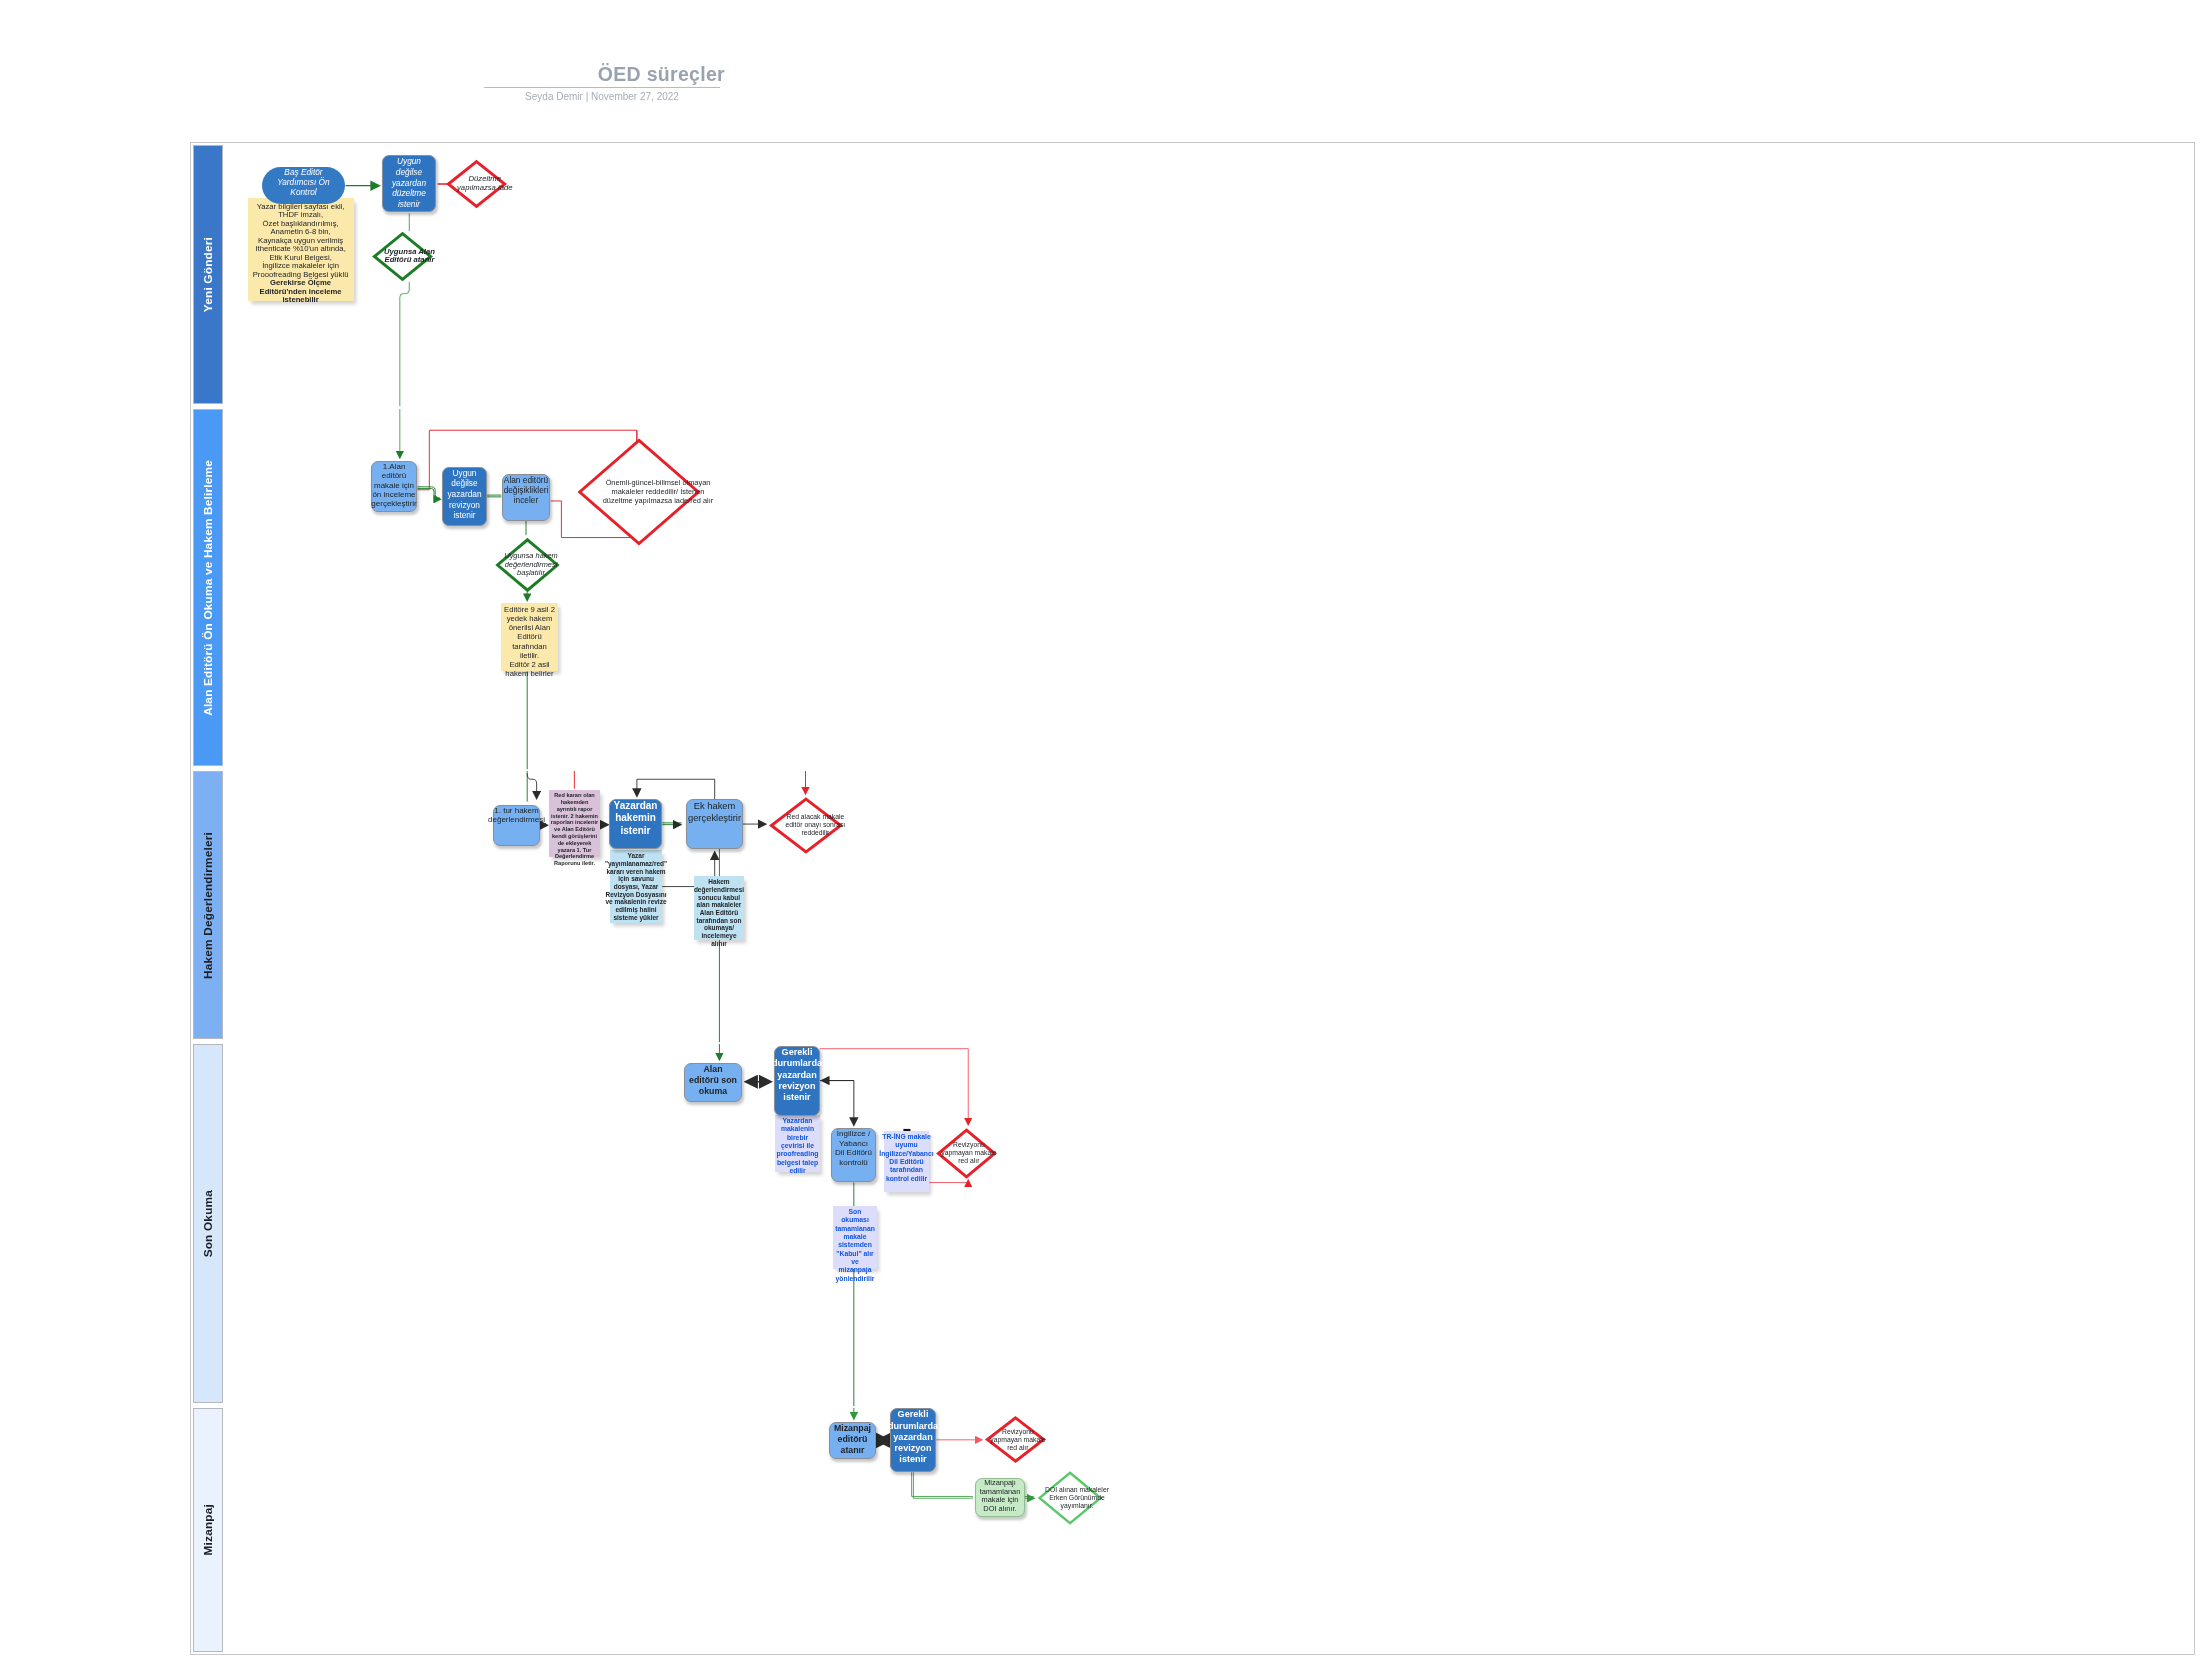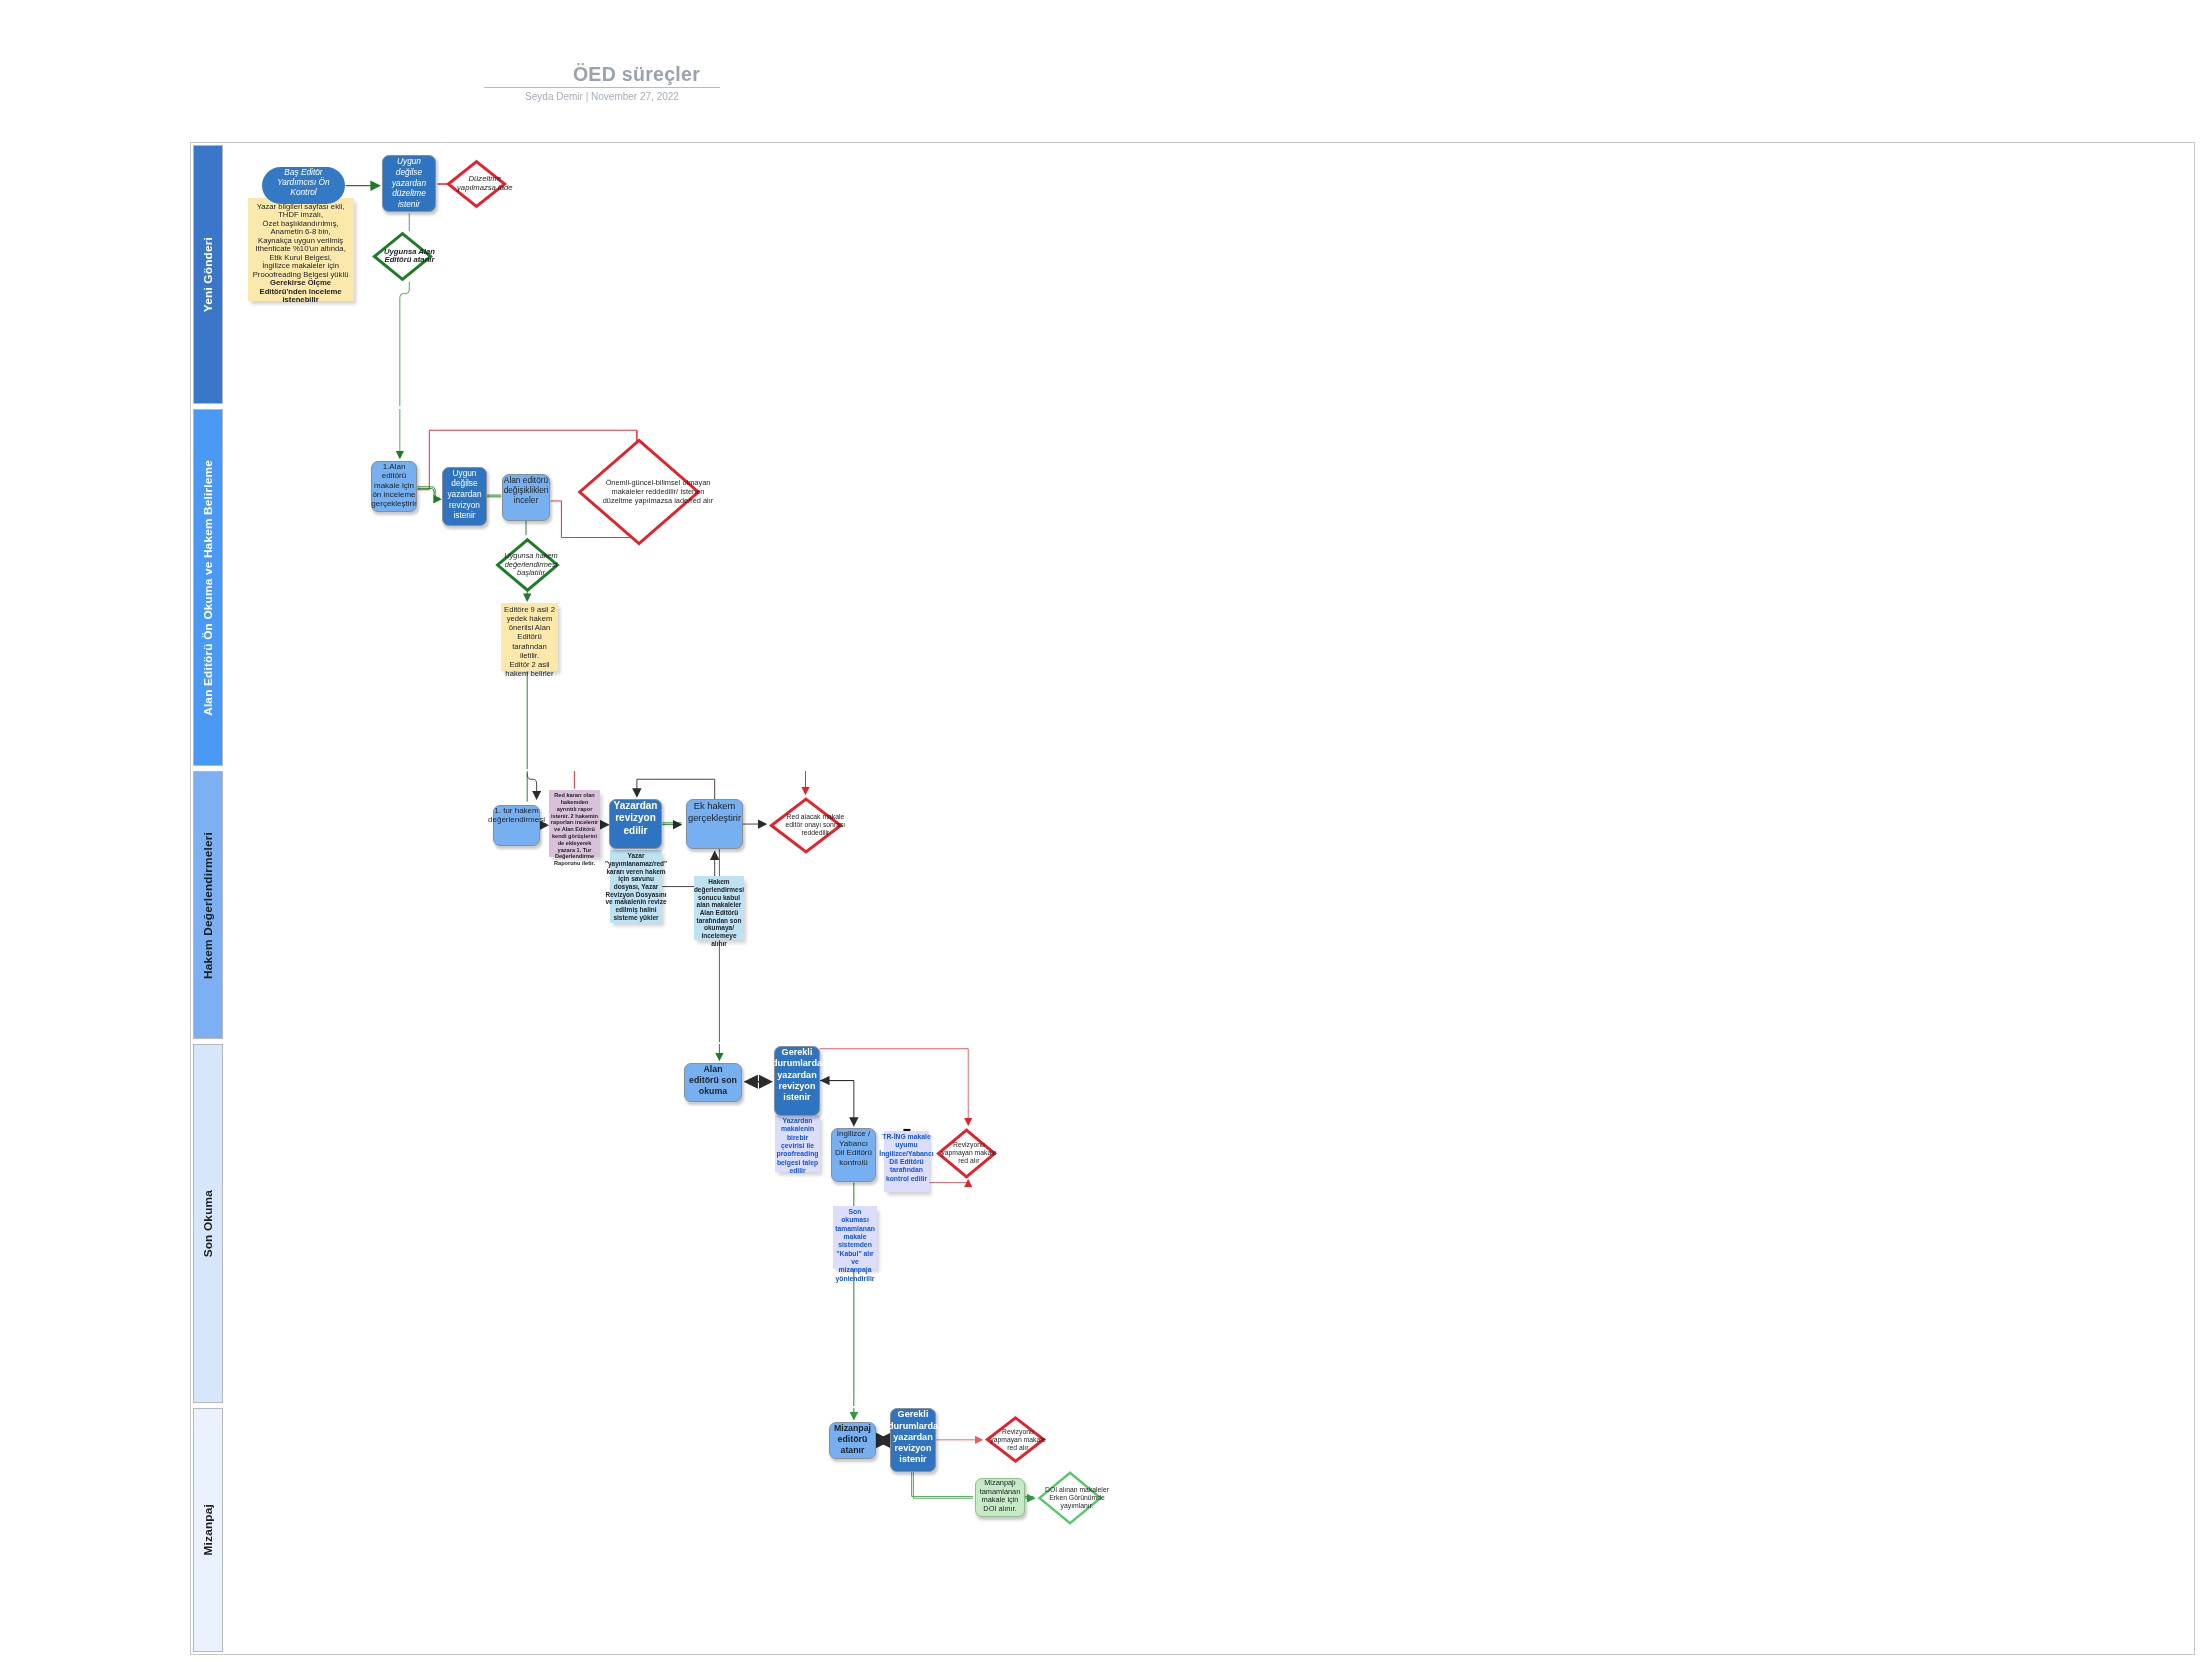--- a/index.html
+++ b/index.html
@@ -5,21 +5,21 @@
 <style>
   html,body{margin:0;padding:0;background:#ffffff;}
   body{
     font-family:"Liberation Sans", sans-serif;
     width:2205px;height:1663px;position:relative;overflow:hidden;
     -webkit-font-smoothing:antialiased;
   }
   
   #doc-header{position:absolute;left:0;top:0;width:2205px;height:130px;}
   #doc-title{
-    position:absolute;left:548px;top:63px;width:177px;text-align:center;
+    position:absolute;left:548px;top:63px;width:177px;text-align:right;
     font-size:19.5px;font-weight:bold;color:#9aa2ae;letter-spacing:0.3px;white-space:nowrap;
   }
   #title-rule{position:absolute;left:484px;top:87px;width:236px;height:1.2px;background:#b4bbc5;}
   #doc-byline{
     position:absolute;left:484px;top:91px;width:236px;text-align:center;
     font-size:10px;color:#a6adb8;white-space:nowrap;
   }
   
   #pool{
     position:absolute;left:190px;top:142px;width:2005px;height:1513px;
@@ -237,21 +237,21 @@
 
       <div class="node box light" style="left:269px;top:34px;width:47px;height:41px;font-size:8px;line-height:9.4px;padding:0 2.4px;border-radius:7px;">
         <span>1. tur hakem değerlendirmesi</span>
       </div>
 
       <div class="note purple" style="left:325px;top:19px;width:51px;height:67px;font-size:5.6px;line-height:6.8px;">
         <span>Red kararı olan hakemden ayrıntılı rapor istenir. 2 hakemin raporları incelenir ve Alan Editörü kendi görüşlerini de ekleyerek yazara 1. Tur Değerlendirme Raporunu iletir.</span>
       </div>
 
       <div class="node box dark" style="left:385px;top:28px;width:53px;height:50px;font-size:10px;line-height:12.4px;padding:0 2.4px;">
-        <span>Yazardan revizyon edilir</span>
+        <span>Yazardan hakemin istenir</span>
       </div>
 
       <div class="note cyan" style="left:386px;top:79px;width:52px;height:73px;font-size:6.5px;line-height:7.7px;">
         <span>Yazar "yayımlanamaz/red" kararı veren hakem için savunu dosyası, Yazar Revizyon Dosyasını ve makalenin revize edilmiş halini sisteme yükler</span>
       </div>
 
       <div class="node box light" style="left:462px;top:28px;width:57px;height:50px;font-size:9.4px;line-height:11.8px;padding:0 2.4px;">
         <span>Ek hakem gerçekleştirir</span>
       </div>
 

